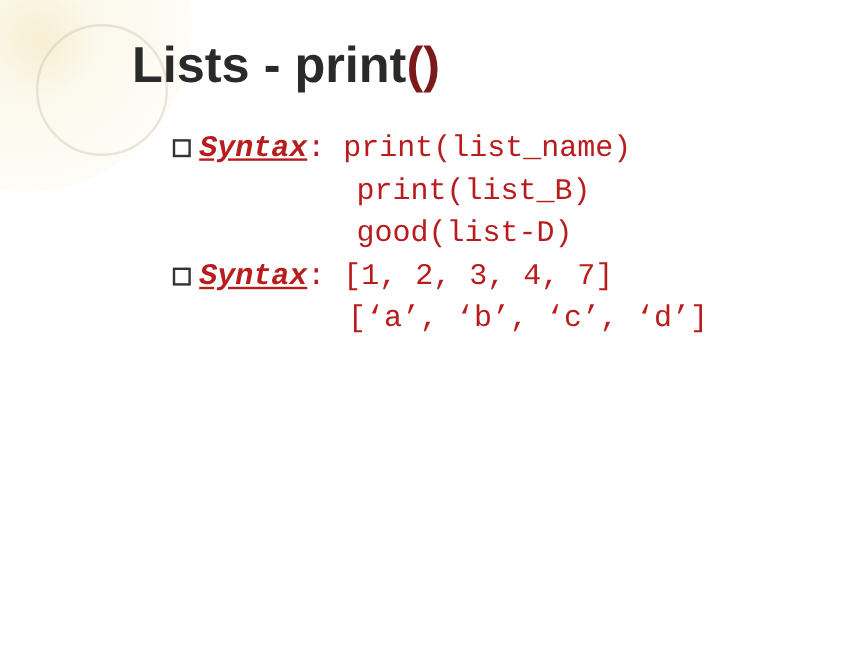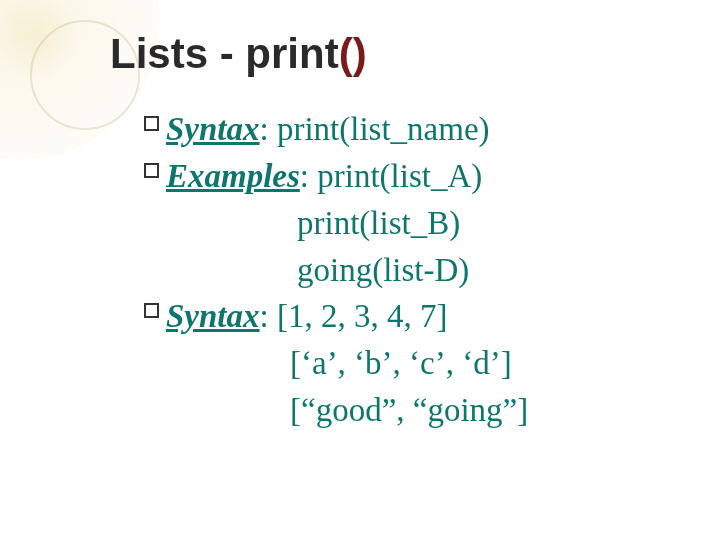--- a/index.html
+++ b/index.html
@@ -47,24 +47,24 @@
     font-size: 42px;
     font-weight: bold;
     color: #2a2a2a;
     margin-bottom: 28px;
     font-family: Arial, sans-serif;
   }
   .title-paren {
     color: #7a1a1a;
   }
   .content {
-    font-size: 33px;
+    font-size: 25px;
     line-height: 1.42;
-    color: #0f766e;
-    font-family: Liberation Serif, serif;
+    color: #b91c1c;
+    font-family: Liberation Mono, monospace;
     padding-left: 34px;
   }
   .bullet-row {
     display: flex;
     align-items: flex-start;
   }
   .bullet-square {
     display: inline-block;
     width: 15px;
     height: 15px;
@@ -104,32 +104,25 @@
 
   <div class="content">
 
     <div class="bullet-row">
       <span class="bullet-square"></span>
       <span>
         <span class="label">Syntax</span><span class="plain">: </span><span class="plain">print(list_name)</span>
       </span>
     </div>
 
-    <div class="bullet-row">
-      <span class="bullet-square"></span>
-      <span>
-        <span class="label">Examples</span><span class="plain">: </span><span class="plain">print(list_A)</span>
-      </span>
-    </div>
     <div class="indent plain">print(list_B)</div>
-    <div class="indent plain">going(list-D)</div>
+    <div class="indent plain">good(list-D)</div>
 
     <div class="bullet-row">
       <span class="bullet-square"></span>
       <span>
         <span class="label">Syntax</span><span class="plain">: </span><span class="plain">[1, 2, 3, 4, 7]</span>
       </span>
     </div>
     <div class="indent-out plain">[‘a’, ‘b’, ‘c’, ‘d’]</div>
-    <div class="indent-out plain">[“good”, “going”]</div>
 
   </div>
 </div>
 
 </body></html>

